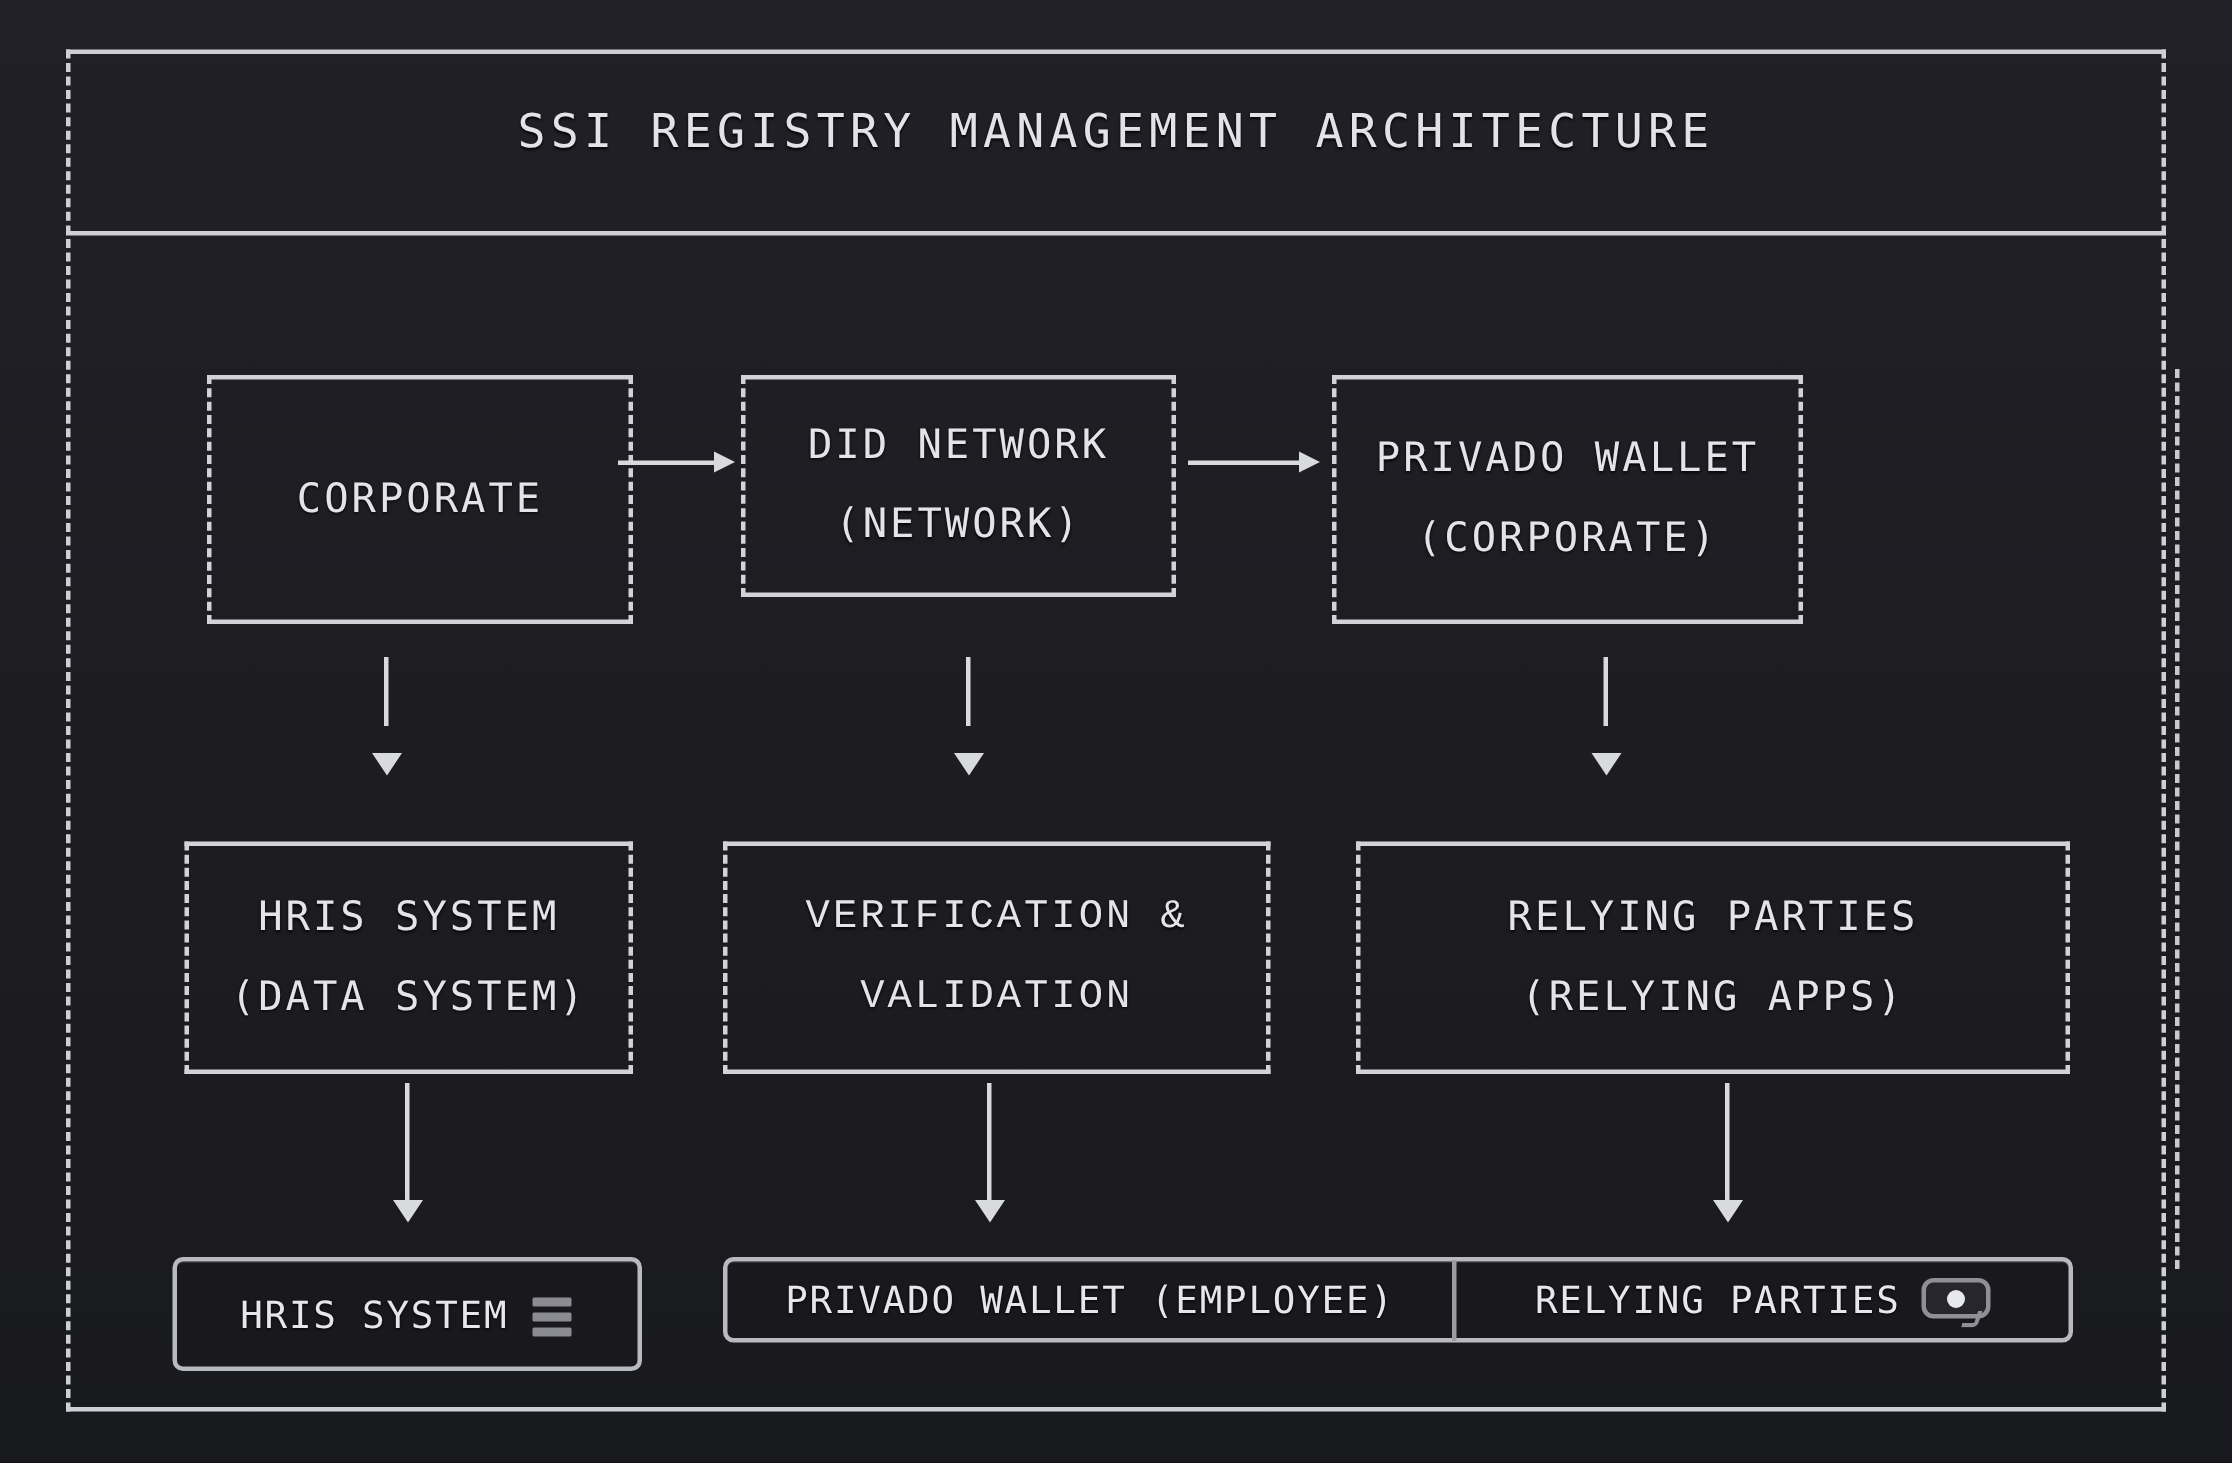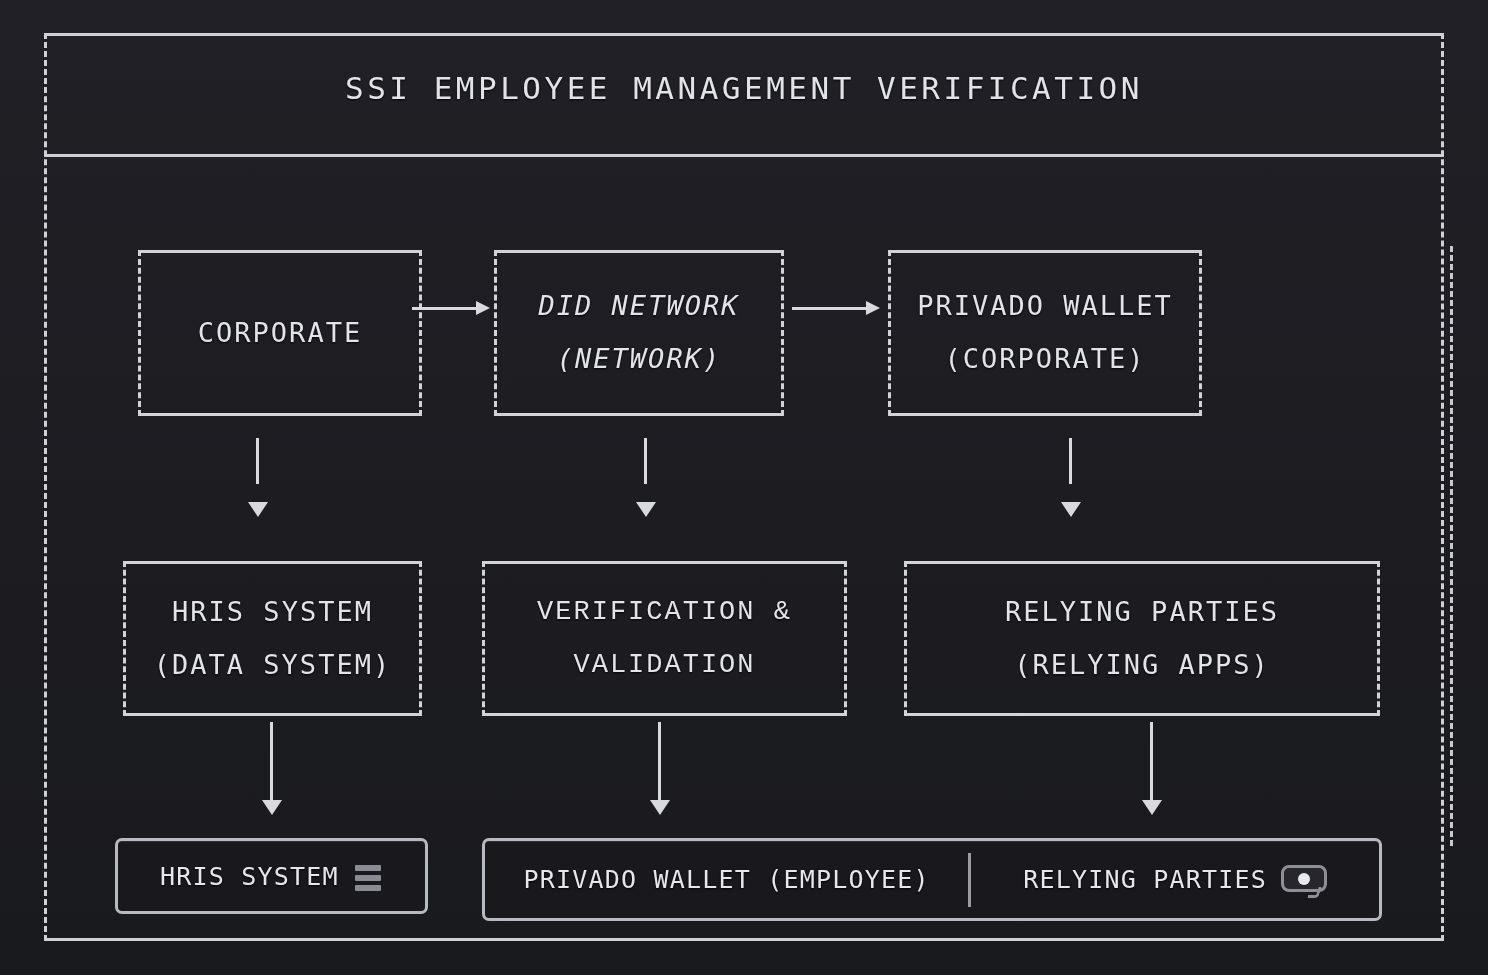--- a/index.html
+++ b/index.html
@@ -260,31 +260,31 @@
 
   <div id="outer-frame">
     <div class="frame-edge-top"></div>
     <div class="frame-edge-bottom"></div>
     <div class="frame-edge-left"></div>
     <div class="frame-edge-right"></div>
   </div>
   <div id="title-divider"></div>
   <div class="inner-rail" id="inner-rail-right"></div>
 
-  <div id="page-title">SSI EMPLOYEE MANAGEMENT VERIFICATION</div>
+  <div id="page-title">SSI REGISTRY MANAGEMENT ARCHITECTURE</div>
 
   <div class="node" style="left:138px; top:250px; width:284px; height:166px;">
     <div class="edge-h top"></div>
     <div class="edge-h bottom"></div>
     <div class="edge-v left"></div>
     <div class="edge-v right"></div>
     <div class="node-label">CORPORATE</div>
   </div>
 
-  <div class="node" style="left:494px; top:250px; width:290px; height:166px;font-style:italic;">
+  <div class="node" style="left:494px; top:250px; width:290px; height:148px;">
     <div class="edge-h top"></div>
     <div class="edge-h bottom"></div>
     <div class="edge-v left"></div>
     <div class="edge-v right"></div>
     <div class="node-label">DID NETWORK</div>
     <div class="node-label">(NETWORK)</div>
   </div>
 
   <div class="node" style="left:888px; top:250px; width:314px; height:166px;">
     <div class="edge-h top"></div>
@@ -361,21 +361,21 @@
     <div class="panel-item">
       <span>HRIS SYSTEM</span>
       <span class="hamburger-icon">
         <i></i>
         <i></i>
         <i></i>
       </span>
     </div>
   </div>
 
-  <div class="panel" style="left:482px; top:838px; width:900px; height:83px; gap:0;">
+  <div class="panel" style="left:482px; top:838px; width:900px; height:57px; gap:0;">
     <div class="panel-item" style="width:486px;">
       <span>PRIVADO WALLET (EMPLOYEE)</span>
     </div>
     <div class="panel-divider"></div>
     <div class="panel-item" style="width:410px;">
       <span>RELYING PARTIES</span>
       <span class="bubble-icon">
         <span class="body"></span>
         <span class="dot"></span>
         <span class="tail"></span>

